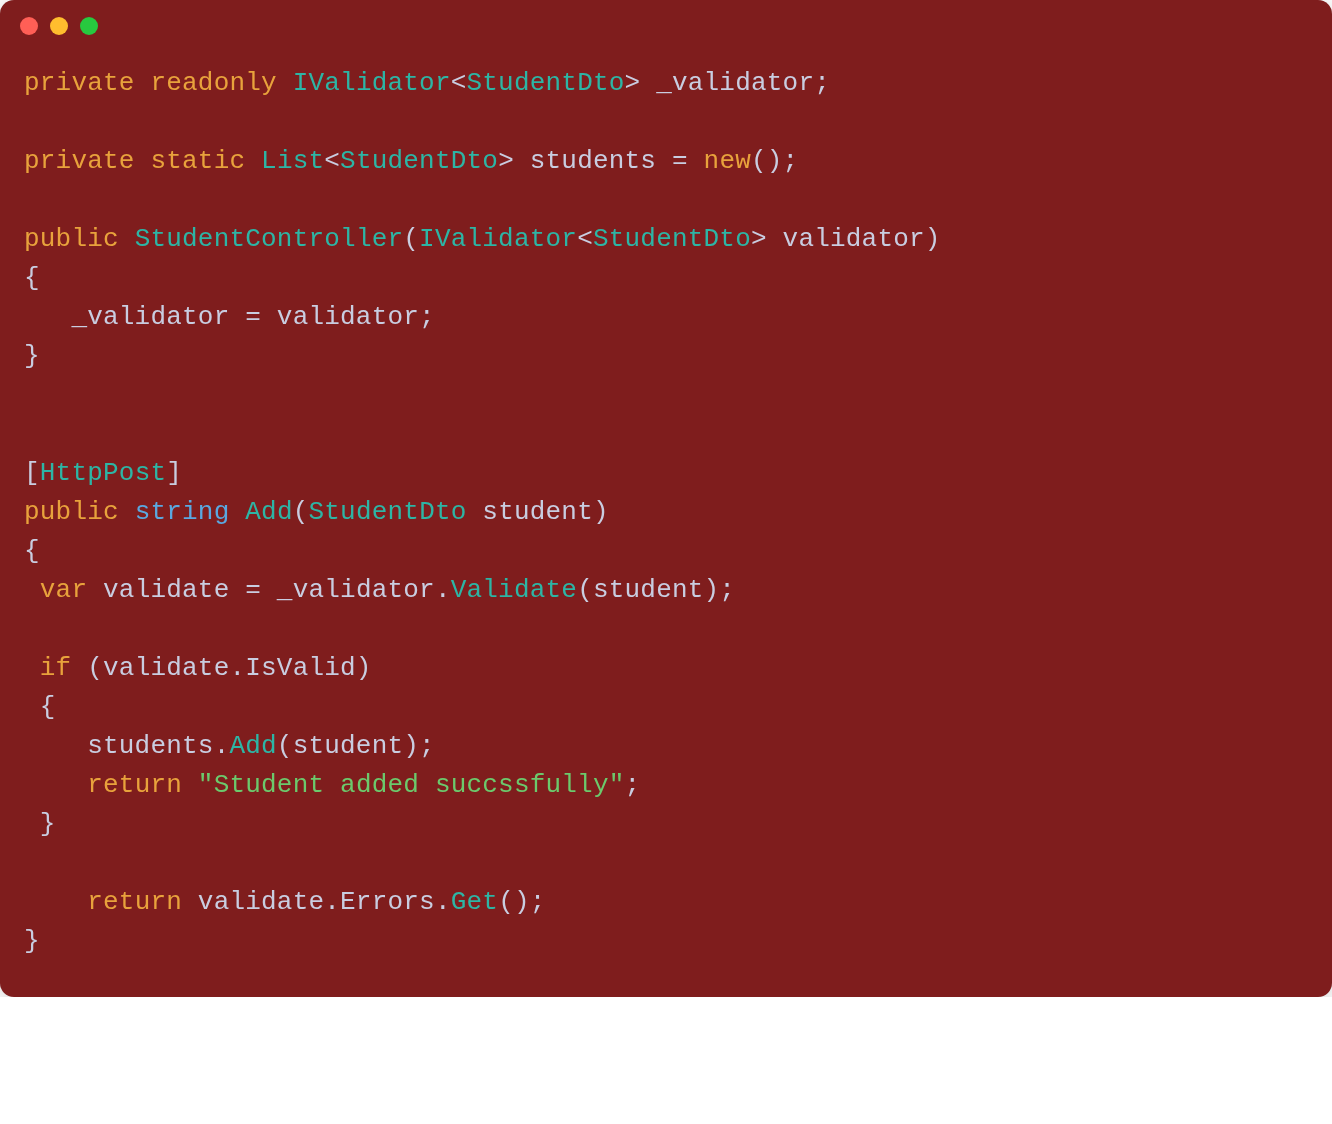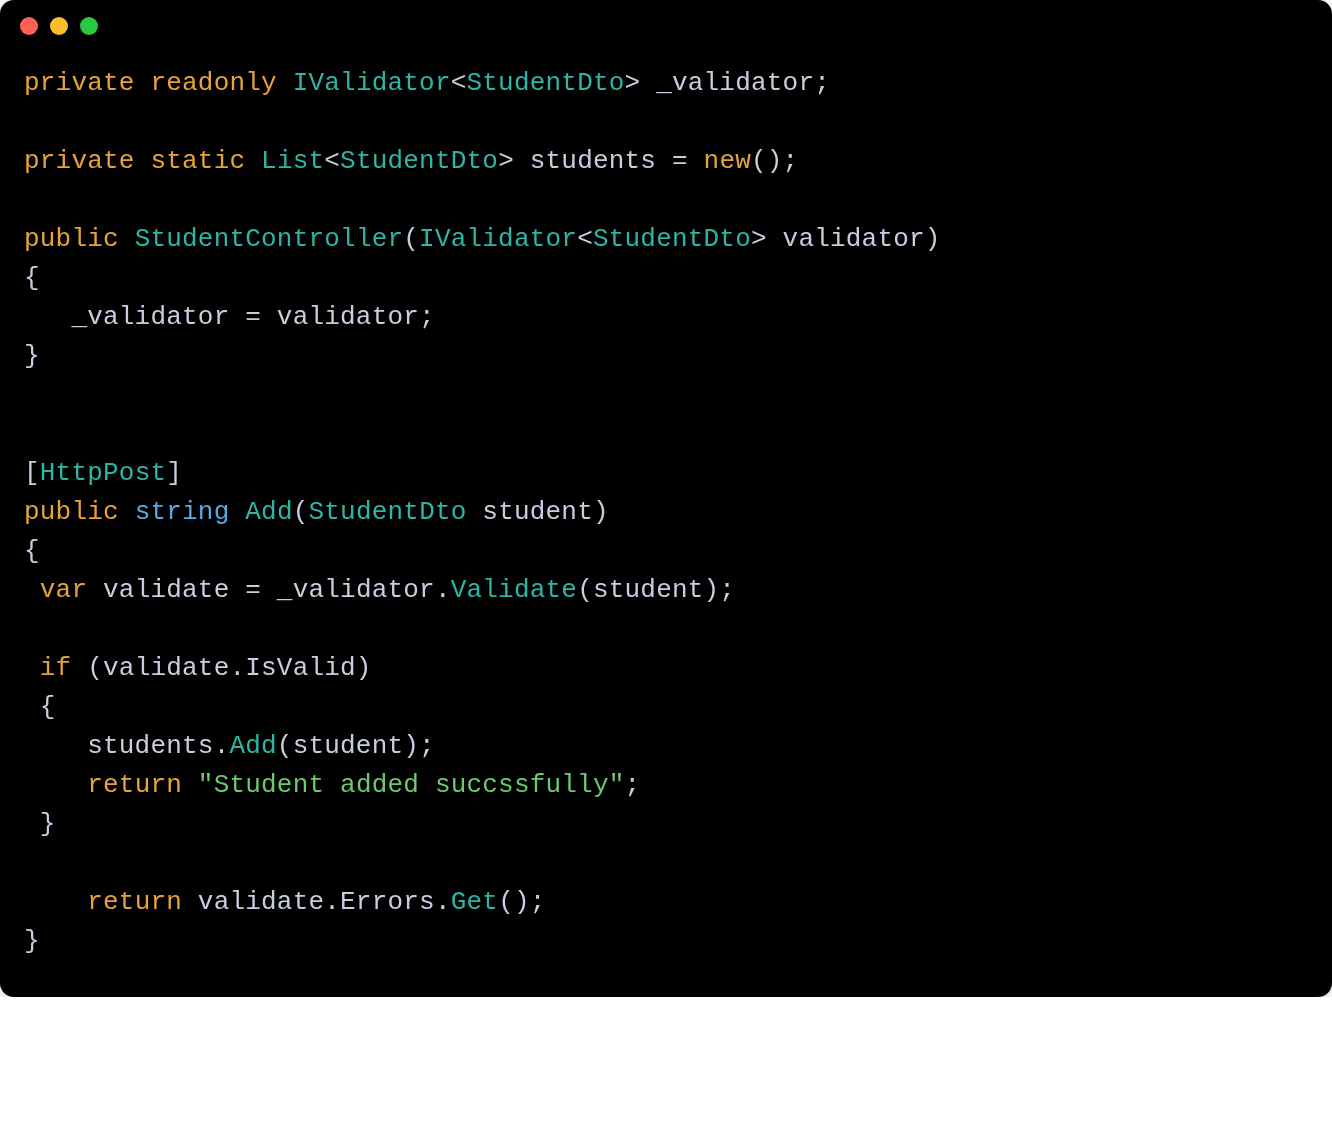--- a/index.html
+++ b/index.html
@@ -6,21 +6,21 @@
   body {
     background: #ffffff;
     font-family: 'Menlo', 'Monaco', 'Consolas', 'Courier New', monospace;
     display: flex;
     justify-content: center;
     align-items: flex-start;
     padding: 0;
   }
   .window {
     width: 1332px;
-    background: #000000;
+    background: #7f1d1d;
     border-radius: 14px;
     overflow: hidden;
     box-shadow: 0 4px 24px rgba(0,0,0,0.2);
   }
   .titlebar {
     height: 52px;
     display: flex;
     align-items: center;
     padding-left: 20px;
     gap: 12px;

